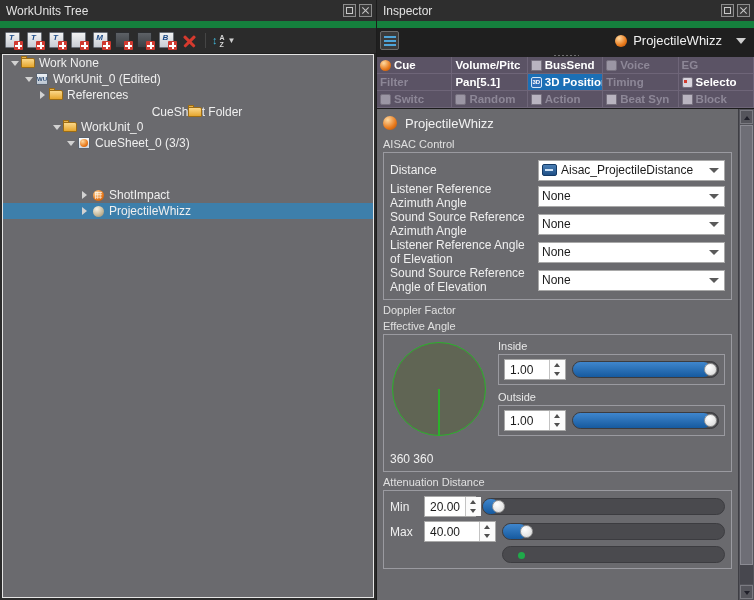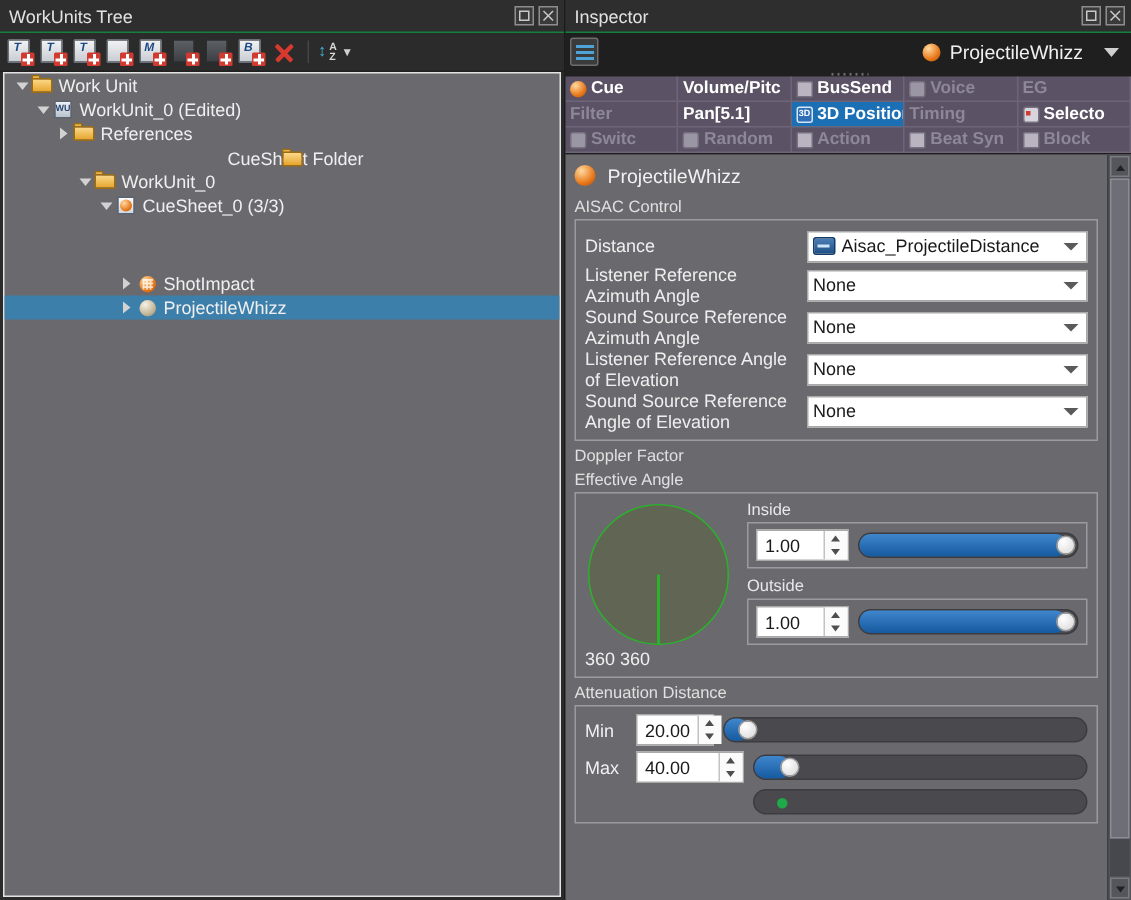--- a/index.html
+++ b/index.html
@@ -12,21 +12,21 @@
     -webkit-font-smoothing:antialiased;
   }
   .app{position:relative;width:754px;height:600px;display:flex;}
 
   
   .panel{display:flex;flex-direction:column;height:600px;}
   .panel-title{
     height:21px;min-height:21px;background:#2e2e2e;
     display:flex;align-items:center;padding:0 4px 0 6px;
     color:#e2e2e2;font-size:12px;
-    border-bottom:1px solid #15803d;
+    border-bottom:7px solid #15803d;
   }
   .panel-title .ttl{flex:1;}
   .tbtn{
     width:13px;height:13px;margin-left:3px;
     border:1px solid #8d8d8d;box-sizing:border-box;
     position:relative;background:#3a3a3a;
   }
   .tbtn.float:after{
     content:"";position:absolute;left:2px;top:2px;right:2px;bottom:2px;
     border:1px solid #c9c9c9;
@@ -332,21 +332,21 @@
   .ea-left{width:100px;min-width:100px;}
   .ea-circle{
     width:94px;height:94px;border-radius:50%;
     background:#606554;border:1.5px solid #2bb22b;box-sizing:border-box;
     position:relative;margin:2px 0 0 2px;
   }
   .ea-circle .ray{
     position:absolute;left:50%;top:50%;width:1.5px;height:47px;
     background:#2bb22b;transform-origin:top center;margin-left:-0.75px;
   }
-  .ea-nums{font-size:12px;color:#f0f0f0;margin-top:2px;}
+  .ea-nums{font-size:12px;color:#f0f0f0;margin-top:16px;}
   .ea-right{flex:1;}
   .ea-sublabel{font-size:11px;color:#e8e8e8;margin-bottom:2px;}
   .ea-box{
     border:1px solid #9a9aa0;padding:4px 5px;box-sizing:border-box;
     margin-bottom:6px;
   }
 
   
   .att-row{display:flex;align-items:center;gap:6px;margin-bottom:4px;}
   .att-lbl{width:28px;min-width:28px;font-size:12px;color:#f0f0f0;}
@@ -411,21 +411,21 @@
             <b>Z</b>
           </span>
         <span class="cv">▼</span>
       </span>
     </div>
 
     <div class="tree-body" id="tree-body">
         <div class="row" style="padding-left: 6px;">
           <span class="tw down"></span>
           <span class="ic folder"></span>
-          <span>Work Unit</span>
+          <span>Work None</span>
         </div>
         <div class="row" style="padding-left: 20px;">
           <span class="tw down"></span>
           <span class="ic wu"></span>
           <span>WorkUnit_0 (Edited)</span>
         </div>
         <div class="row" style="padding-left: 34px;">
           <span class="tw right"></span>
           <span class="ic folder"></span>
           <span>References</span>

